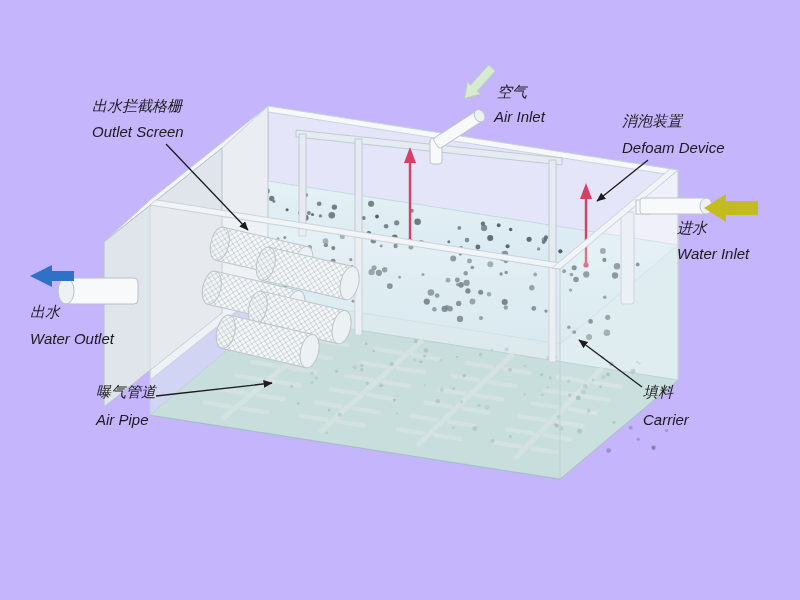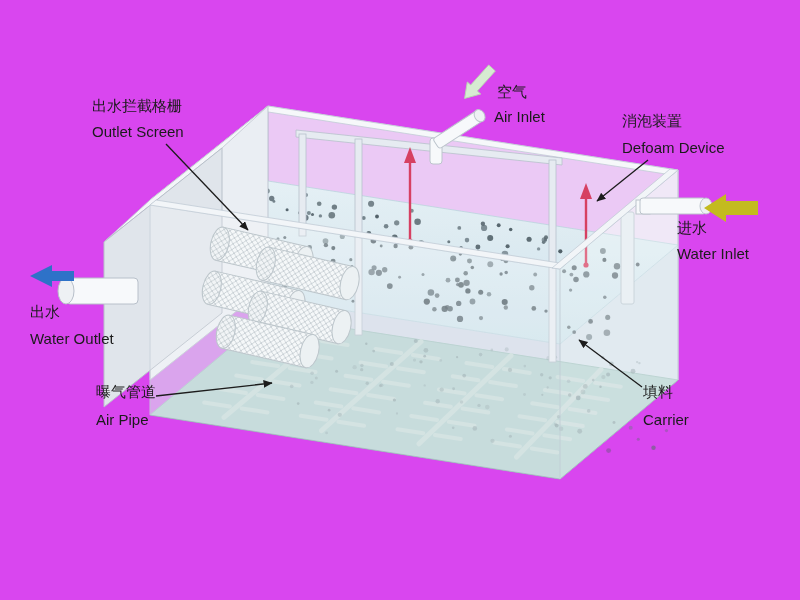--- a/index.html
+++ b/index.html
@@ -1,17 +1,17 @@
 <!DOCTYPE html>
 <html><head>
 <meta charset="utf-8">
 <style>
   html,body{margin:0;padding:0;background:#ffffff;}
-  .stage{position:relative;width:800px;height:600px;background:#d946ef;overflow:hidden;
-         font-family:"Liberation Sans","DejaVu Sans",sans-serif;}
+  .stage{position:relative;width:800px;height:600px;background:#c4b5fd;overflow:hidden;
+         font-family:"Liberation Sans","DejaVu Sans",sans-serif;font-style:italic;}
   svg{display:block;}
   svg text{font-family:"Liberation Sans","DejaVu Sans",sans-serif;font-size:15px;fill:#1b1b1b;}
 </style>
 </head>
 <body>
 
 <div class="stage">
 <svg id="scene" width="800" height="600" viewBox="0 0 800 600">
   <defs>
     <pattern id="mesh" width="6" height="6" patternUnits="userSpaceOnUse">

